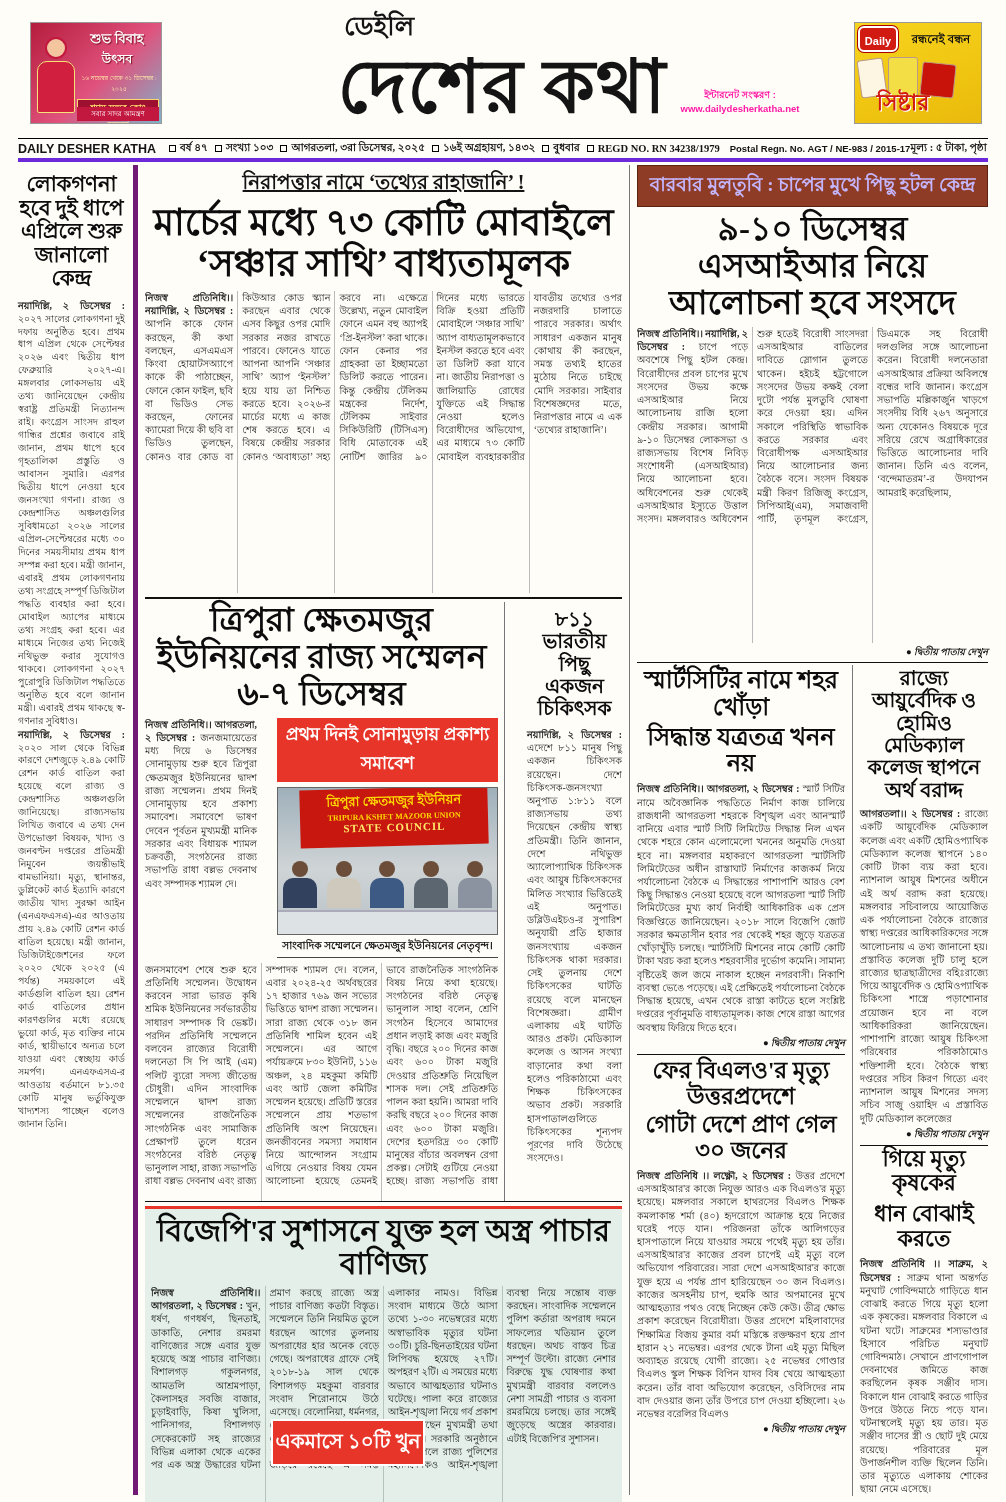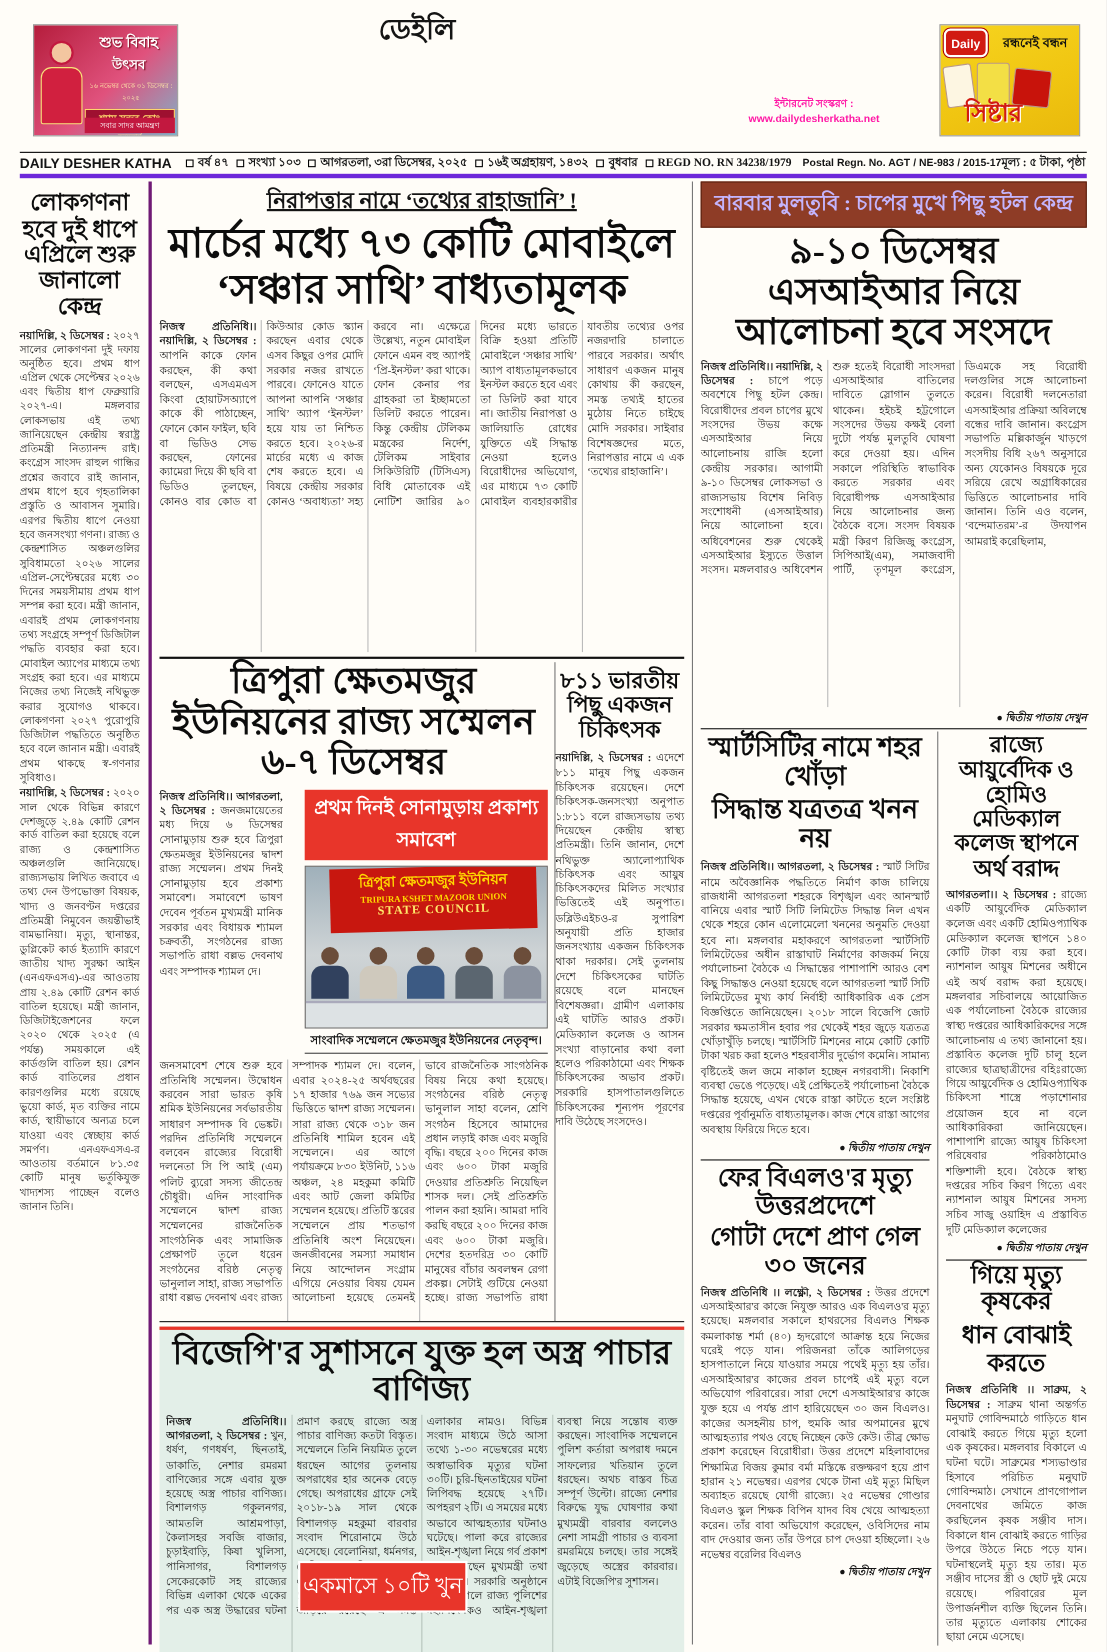--- a/index.html
+++ b/index.html
@@ -50,21 +50,21 @@
     position:relative; height:24px; border-top:1px solid #000; border-bottom:4px solid #6d28d9;
     display:flex; align-items:center; font-size:10.5px; white-space:nowrap; overflow:hidden; margin-top:0;
   }
   .infobar .ib-brand { font-family:"Liberation Sans",sans-serif; font-weight:900; font-size:12.5px; margin-right:6px; }
   .sq { display:inline-block; width:7px; height:7px; border:1.2px solid #000; margin:0 4px 0 7px; flex:0 0 auto; }
   .infobar .it { font-weight:bold; }
   .infobar .postal { margin-left:10px; font-family:"Liberation Sans",sans-serif; font-weight:bold; font-size:9.5px; }
   .infobar .price { margin-left:auto; font-weight:bold; }
   
   .content { display:flex; height:1330px; margin-top:3px; }
-  .colL { width:120px; flex:0 0 auto; border-right:3px solid #701a75; padding:4px 8px 0 0; }
+  .colL { width:120px; flex:0 0 auto; border-right:5px solid #701a75; padding:4px 8px 0 0; }
   .colC { width:492px; flex:0 0 auto; border-right:1px solid #777; padding:0 7px; }
   .colR { flex:1 1 auto; padding:0 0 0 7px; }
   .hl { font-weight:900; line-height:1.12; color:#0c0c0c; }
   .bodytext { font-size:9.6px; line-height:1.38; text-align:justify; color:#1c1c1c; }
   .bodytext b { font-size:9.6px; }
   .more { font-size:9.5px; font-weight:bold; font-style:italic; text-align:right; margin-top:2px; }
   
   .a-census .hl { font-size:21px; text-align:center; margin:4px 0 8px; }
   .a-ration .hl { font-size:21px; text-align:center; margin:10px 0 8px; }
   .colL .bodytext { font-size:9.4px; }
@@ -91,41 +91,41 @@
   .person .torso { width:34px; height:30px; border-radius:10px 10px 0 0; margin-top:1px; }
   .t1{background:#31415e;} .t2{background:#cfc9bd;} .t3{background:#3c5a83;} .t4{background:#5b6670;} .t5{background:#8c93a0;}
   .tbl { position:absolute; bottom:0; left:0; right:0; height:24px; background:#dde2e4; border-top:2px solid #aab; }
   .caption { font-size:10.5px; font-weight:bold; text-align:center; margin-top:3px; border-bottom:1px solid #444; padding-bottom:2px; }
   .a-kshet .body2 { margin-top:5px; column-count:3; column-gap:9px; column-rule:1px solid #bbb; height:238px; overflow:hidden; }
   
   .a-arms { margin-top:4px; border-top:3px solid #e8352a; background:#e3efe8; padding:5px 6px 0; position:relative; height:372px; overflow:hidden; }
   .a-arms .hl { font-size:30px; text-align:center; margin-bottom:5px; }
   .a-arms .bodytext { column-count:4; column-gap:9px; column-rule:1px solid #b5c4bb; height:300px; overflow:hidden; }
   .killbox { position:absolute; left:128px; top:212px; width:150px; background:#e8352a; color:#fff;
-    font-weight:400; font-size:20px; text-align:center; padding:5px 2px; box-shadow:0 0 0 2px #fff; }
+    font-weight:700; font-size:20px; text-align:center; padding:5px 2px; box-shadow:0 0 0 2px #fff; }
   
   .a-sir { border-bottom:1px solid #111; padding-bottom:2px; }
   .maroonbox { background:#8e3c26; color:#c4b5fd; font-weight:900; font-size:19px; text-align:center; padding:4px 2px; border:1px solid #5d2312; }
   .a-sir .hl { font-size:33px; text-align:center; margin-top:4px; }
   .a-sir .bodytext { margin-top:5px; column-count:3; column-gap:9px; column-rule:1px solid #bbb; height:316px; overflow:hidden; }
   .rmid { display:flex; margin-top:2px; }
   .rsubL { width:216px; flex:0 0 auto; border-right:1px solid #777; padding-right:7px; }
   .rsubR { flex:1 1 auto; padding-left:7px; }
   .a-doctors { border-bottom:1px solid #111; margin-bottom:4px; padding-bottom:3px; }
   .a-doctors .hl { font-size:21px; text-align:center; margin:4px 0 6px; }
   .a-smart .hl { font-size:24px; text-align:center; margin:2px 0 5px; }
   .a-smart { border-bottom:1px solid #111; padding-bottom:3px; margin-bottom:3px; }
   .a-blo .hl { font-size:23px; text-align:center; margin:3px 0 5px; }
   .a-ayush { border-bottom:1px solid #111; padding-bottom:3px; margin-bottom:3px; }
   .a-ayush .hl { font-size:20px; text-align:center; margin:2px 0 6px; }
   .a-farmer .hl { font-size:22px; text-align:center; margin:2px 0 6px; }
   
   .kshet-band { display:flex; }
   .kshet-main { flex:1 1 auto; }
-  .kshet-side { width:118px; flex:0 0 auto; border-left:1px solid #777; margin-left:6px; padding-left:0; }
+  .kshet-side { width:118px; flex:0 0 auto; border-left:1px solid #777; margin-left:6px; padding-left:22px; }
   .kshet-side .hl { font-size:20px; text-align:center; margin:6px 0 8px; }
 </style>
 </head>
 <body>
 
 <div class="page">
 
   <div class="masthead">
     <div class="ad-left">
       <div class="bride">
@@ -135,20 +135,21 @@
       <div class="l1">শুভ বিবাহ</div>
       <div class="l2">উৎসব</div>
       <div class="l3">১৬ নভেম্বর থেকে ৩১ ডিসেম্বর : ২০২৫</div>
       <div class="l4">শ্যাম সুন্দর কোং</div>
       <div class="l5">জুয়েলার্স</div>
       <div class="l6">সবার সাদর আমন্ত্রণ</div>
     </div>
 
     <div class="brandbox">
       <div class="brand-prefix">ডেইলি</div>
+      <div class="brand">দেশের কথা</div>
     </div>
 
     <div class="netnote">
       <div>ইন্টারনেট সংস্করণ :</div>
       <div>www.dailydesherkatha.net</div>
     </div>
 
     <div class="ad-right">
       <div class="logo">Daily</div>
       <div class="tag">রন্ধনেই বন্ধন</div>

